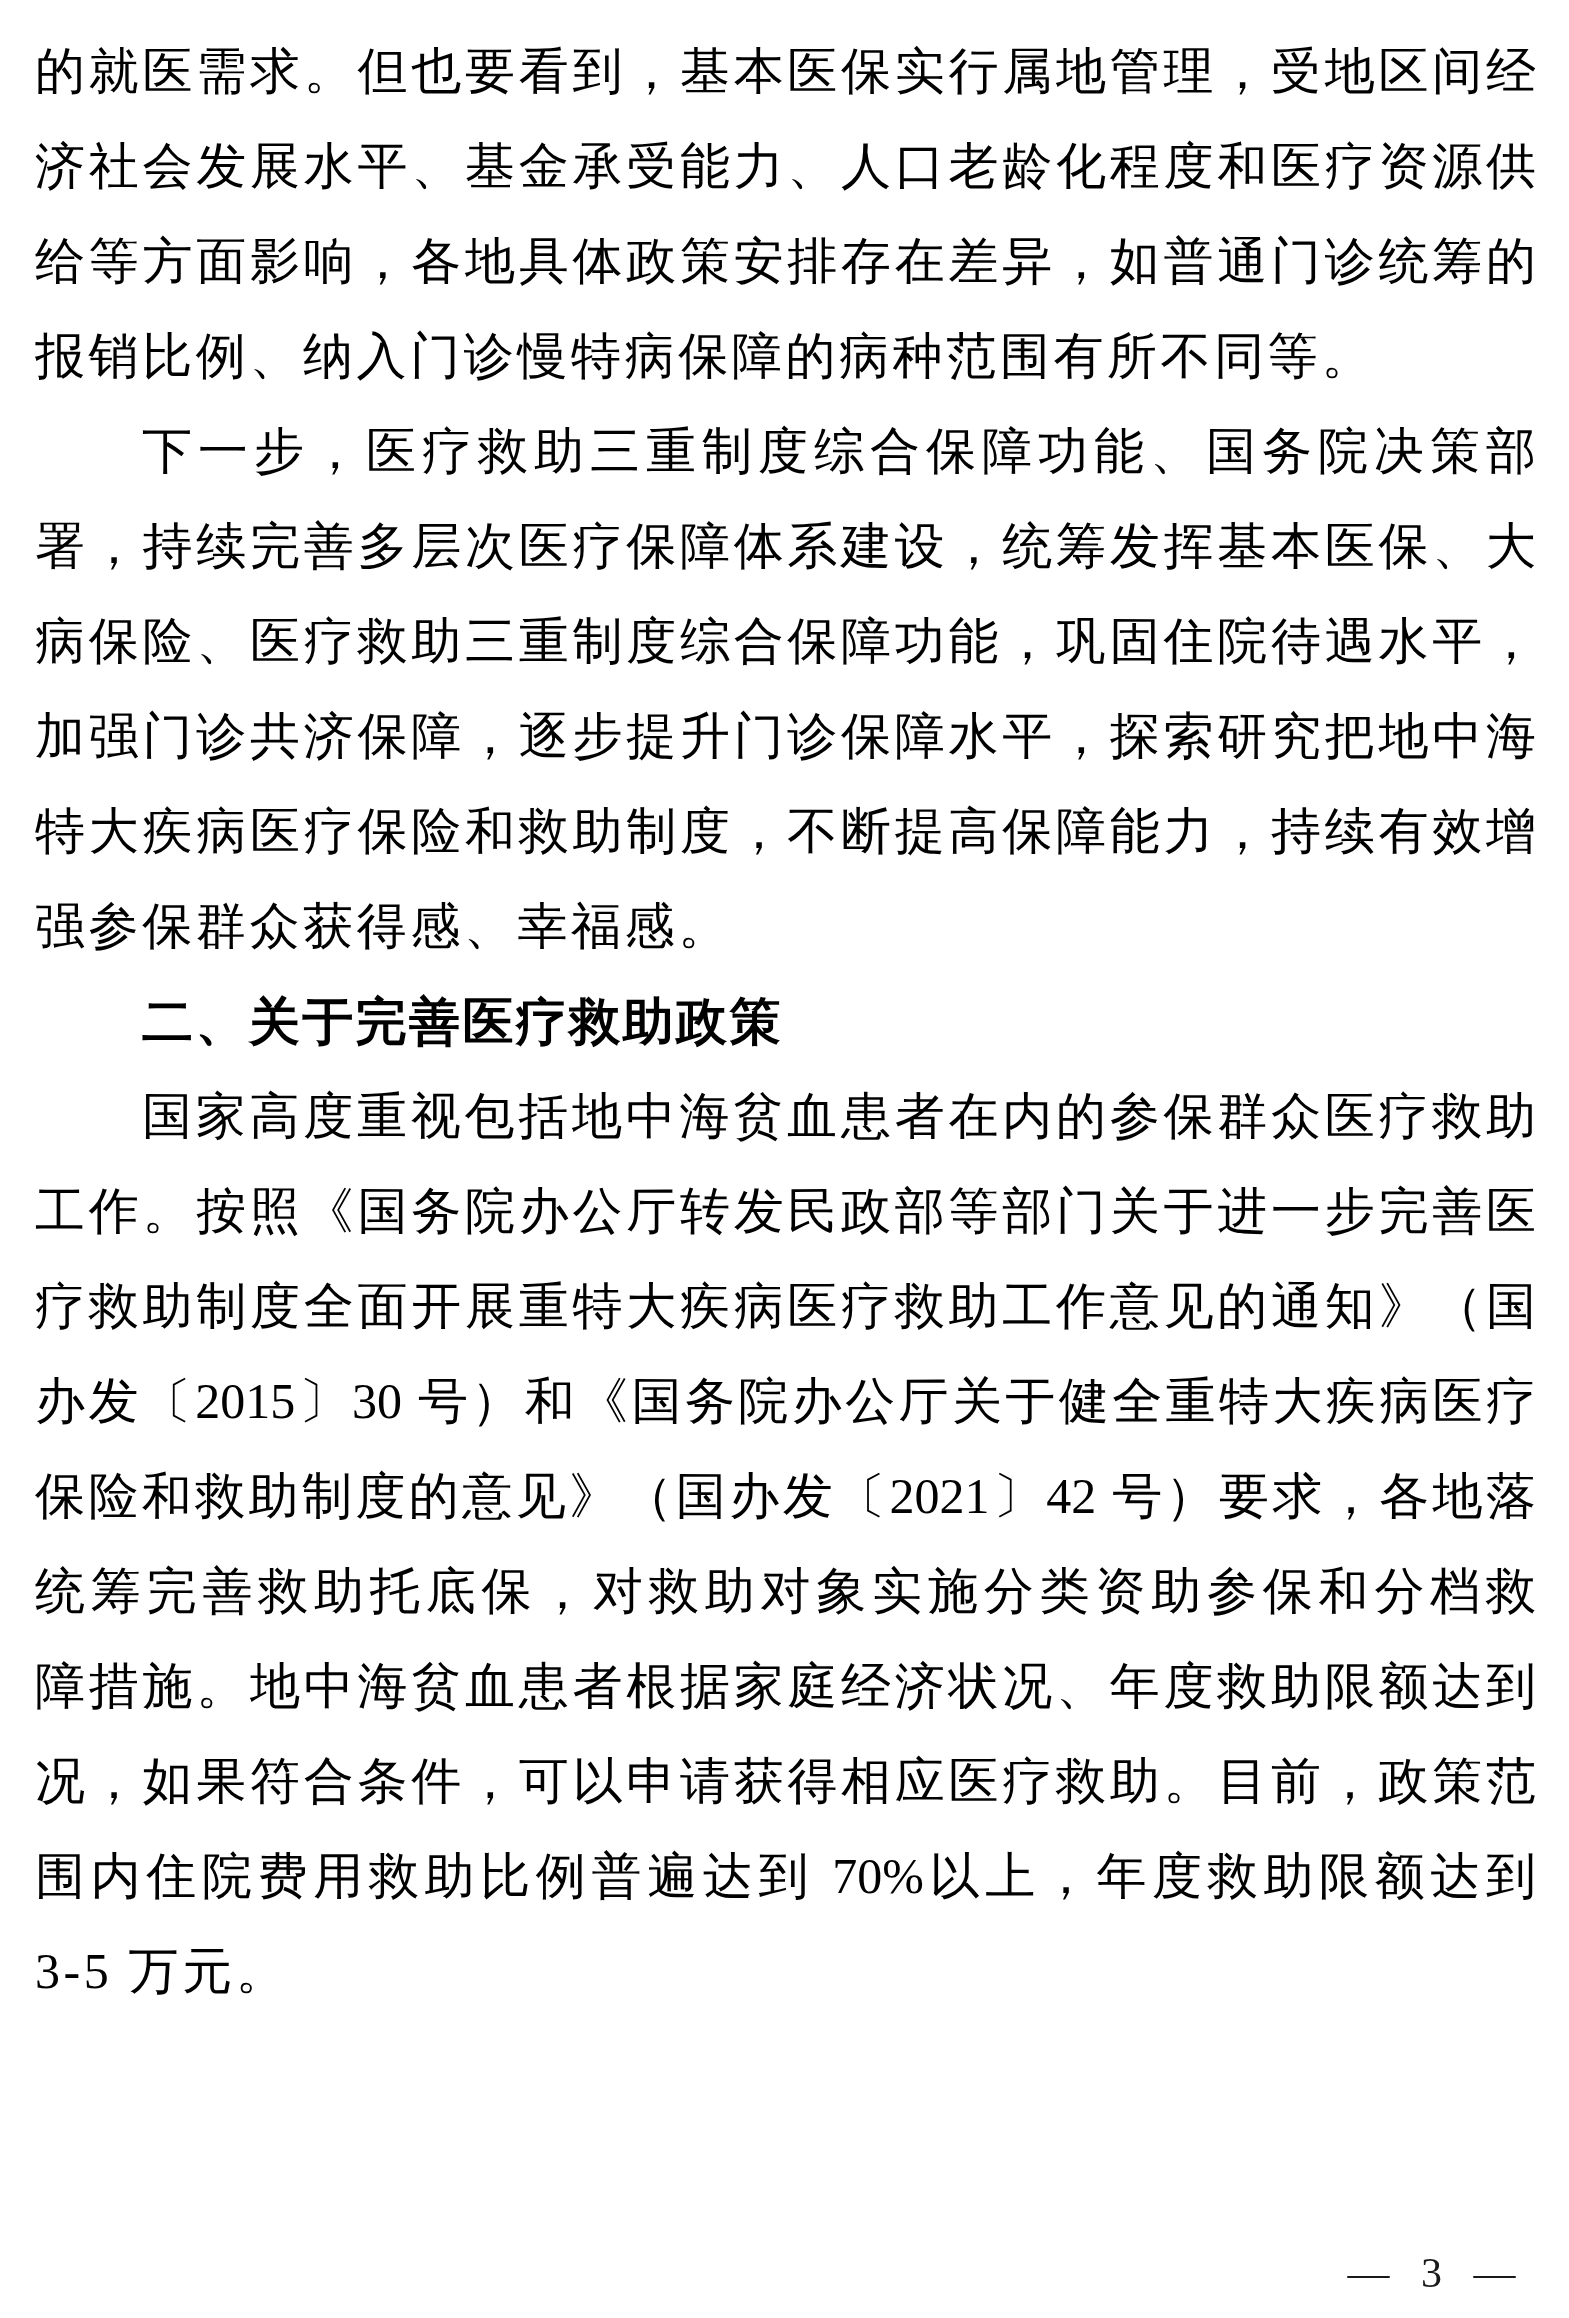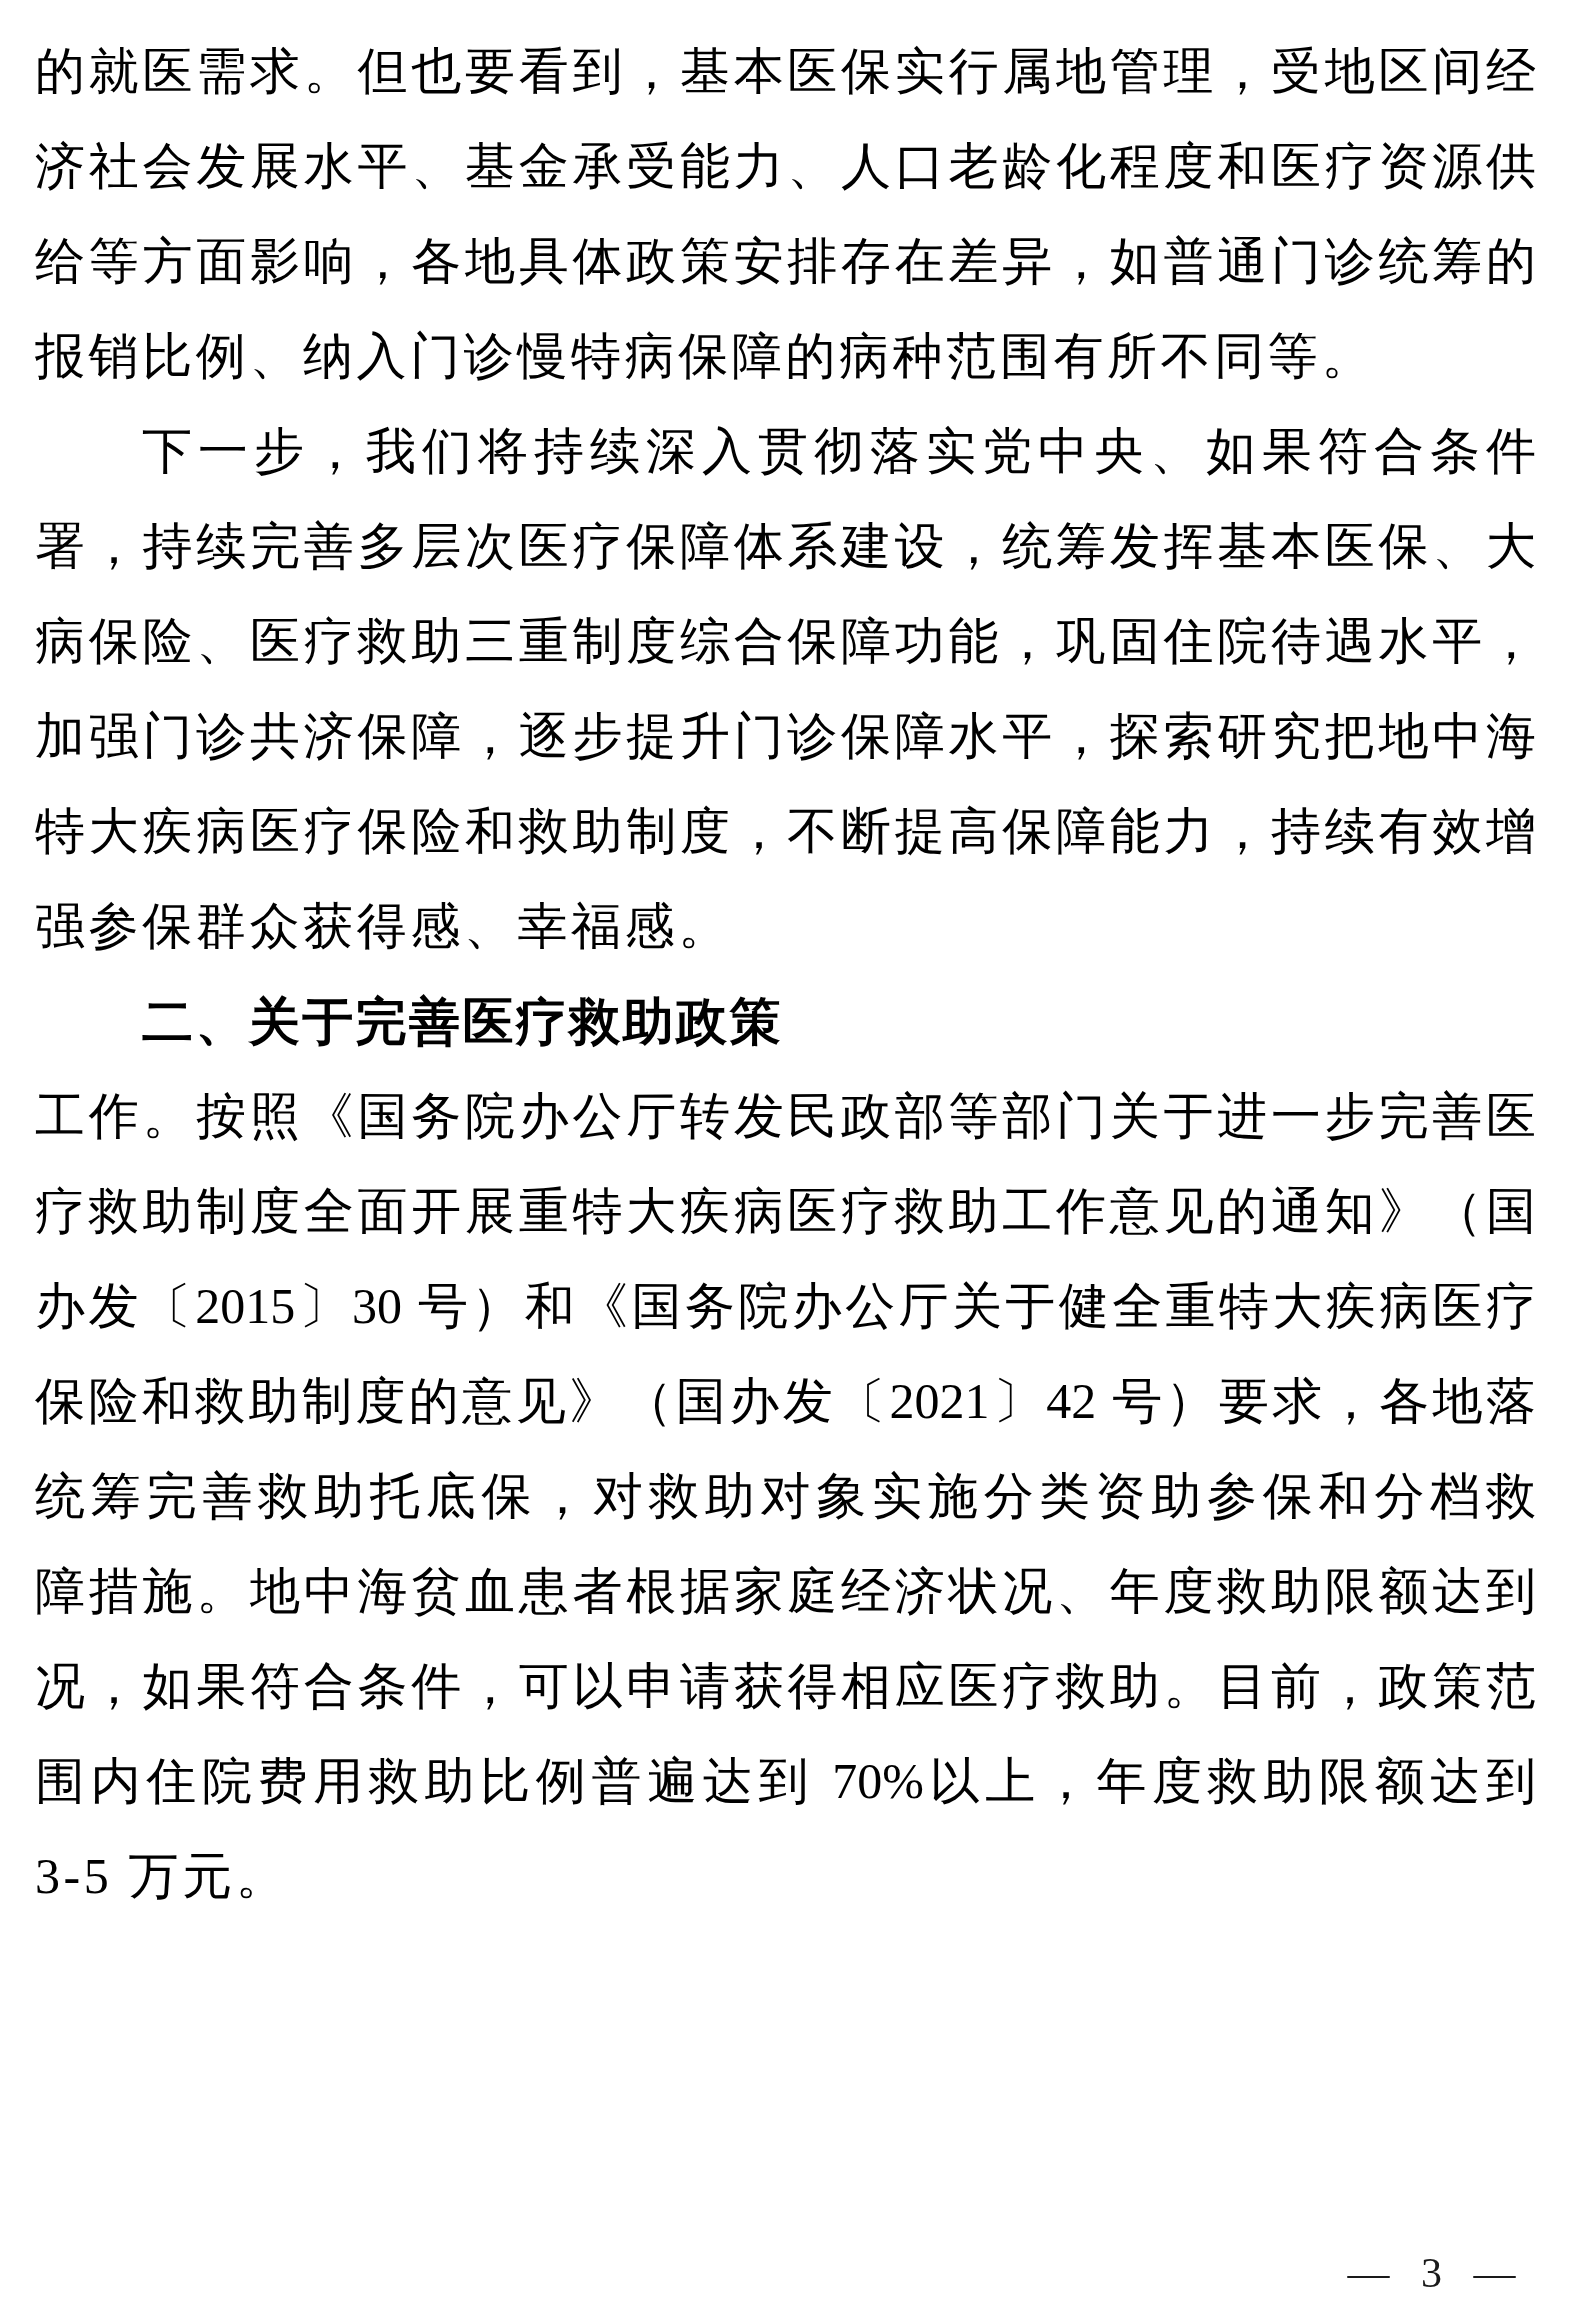--- a/index.html
+++ b/index.html
@@ -65,27 +65,28 @@
 </style>
 </head>
 <body>
 
 <div class="page">
   <div class="content">
     <div class="line j">的就医需求。但也要看到，基本医保实行属地管理，受地区间经</div>
     <div class="line j">济社会发展水平、基金承受能力、人口老龄化程度和医疗资源供</div>
     <div class="line j">给等方面影响，各地具体政策安排存在差异，如普通门诊统筹的</div>
     <div class="line short">报销比例、纳入门诊慢特病保障的病种范围有所不同等。</div>
-    <div class="line j indent">下一步，我们将持续深入贯彻落实党中央、如果符合条件</div>
+    <div class="line j indent">下一步，医疗救助三重制度综合保障功能、国务院决策部</div>
     <div class="line j">署，持续完善多层次医疗保障体系建设，统筹发挥基本医保、大</div>
     <div class="line j">病保险、医疗救助三重制度综合保障功能，巩固住院待遇水平，</div>
     <div class="line j">加强门诊共济保障，逐步提升门诊保障水平，探索研究把地中海</div>
     <div class="line j">特大疾病医疗保险和救助制度，不断提高保障能力，持续有效增</div>
     <div class="line short">强参保群众获得感、幸福感。</div>
     <div class="line heading">二、关于完善医疗救助政策</div>
+    <div class="line j indent">国家高度重视包括地中海贫血患者在内的参保群众医疗救助</div>
     <div class="line j">工作。按照《国务院办公厅转发民政部等部门关于进一步完善医</div>
     <div class="line j">疗救助制度全面开展重特大疾病医疗救助工作意见的通知》（国</div>
     <div class="line j">办发〔2015〕30 号）和《国务院办公厅关于健全重特大疾病医疗</div>
     <div class="line j">保险和救助制度的意见》（国办发〔2021〕42 号）要求，各地落</div>
     <div class="line j">统筹完善救助托底保，对救助对象实施分类资助参保和分档救</div>
     <div class="line j">障措施。地中海贫血患者根据家庭经济状况、年度救助限额达到</div>
     <div class="line j">况，如果符合条件，可以申请获得相应医疗救助。目前，政策范</div>
     <div class="line j">围内住院费用救助比例普遍达到 70%以上，年度救助限额达到</div>
     <div class="line short">3-5 万元。</div>
   </div>

